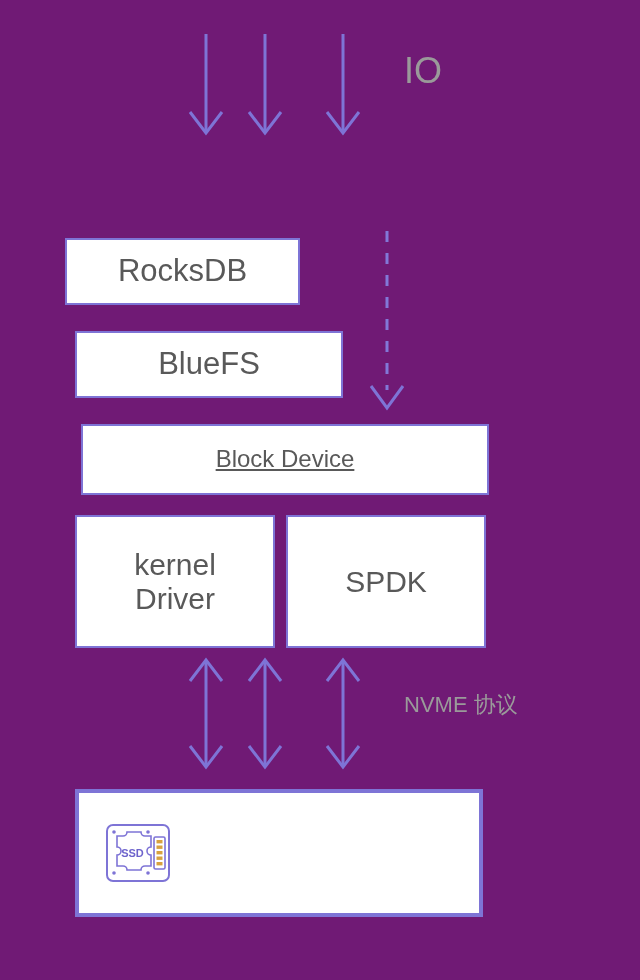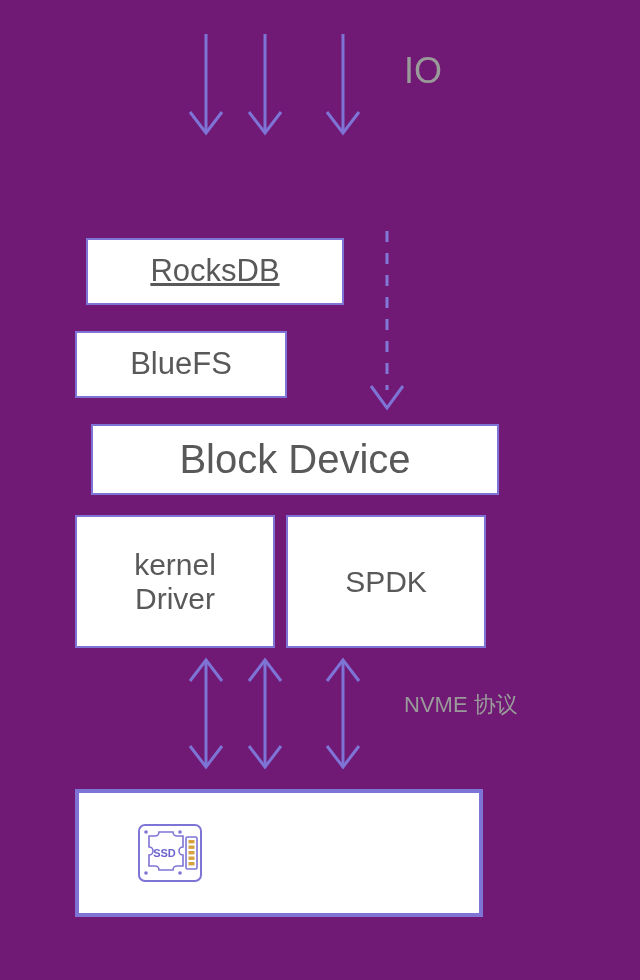--- a/index.html
+++ b/index.html
@@ -32,26 +32,26 @@
     line-height: 1.12;
     text-align: center;
     white-space: pre-line;
   }
   .box.thick {
     border-width: 4px;
   }
 
   
   #box-bluestore   { left: 75px;  top: 141px; width: 408px; height: 73px;  font-size: 33px; }
-  #box-rocksdb     { left: 86px;  top: 238px; width: 258px; height: 67px;  font-size: 31px; text-decoration: underline; }
-  #box-bluefs      { left: 75px;  top: 331px; width: 212px; height: 67px;  font-size: 31px; }
-  #box-blockdevice { left: 91px;  top: 424px; width: 408px; height: 71px;  font-size: 40px; }
+  #box-rocksdb     { left: 65px;  top: 238px; width: 235px; height: 67px;  font-size: 31px; }
+  #box-bluefs      { left: 75px;  top: 331px; width: 268px; height: 67px;  font-size: 31px; }
+  #box-blockdevice { left: 81px;  top: 424px; width: 408px; height: 71px;  font-size: 24px; text-decoration: underline; }
   #box-kerneldriver{ left: 75px;  top: 515px; width: 200px; height: 133px; font-size: 30px; }
   #box-spdk        { left: 286px; top: 515px; width: 200px; height: 133px; font-size: 30px; }
-  #box-nvmessd     { left: 75px;  top: 789px; width: 408px; height: 128px; justify-content: flex-start; padding-left: 32px; }
+  #box-nvmessd     { left: 75px;  top: 789px; width: 408px; height: 128px; justify-content: flex-start; }
 
   #box-nvmessd .ssd-row {
     display: flex;
     align-items: center;
     gap: 22px;
     padding-left: 26px;
   }
   #box-nvmessd .ssd-label {
     font-size: 40px;
     color: #585858;

